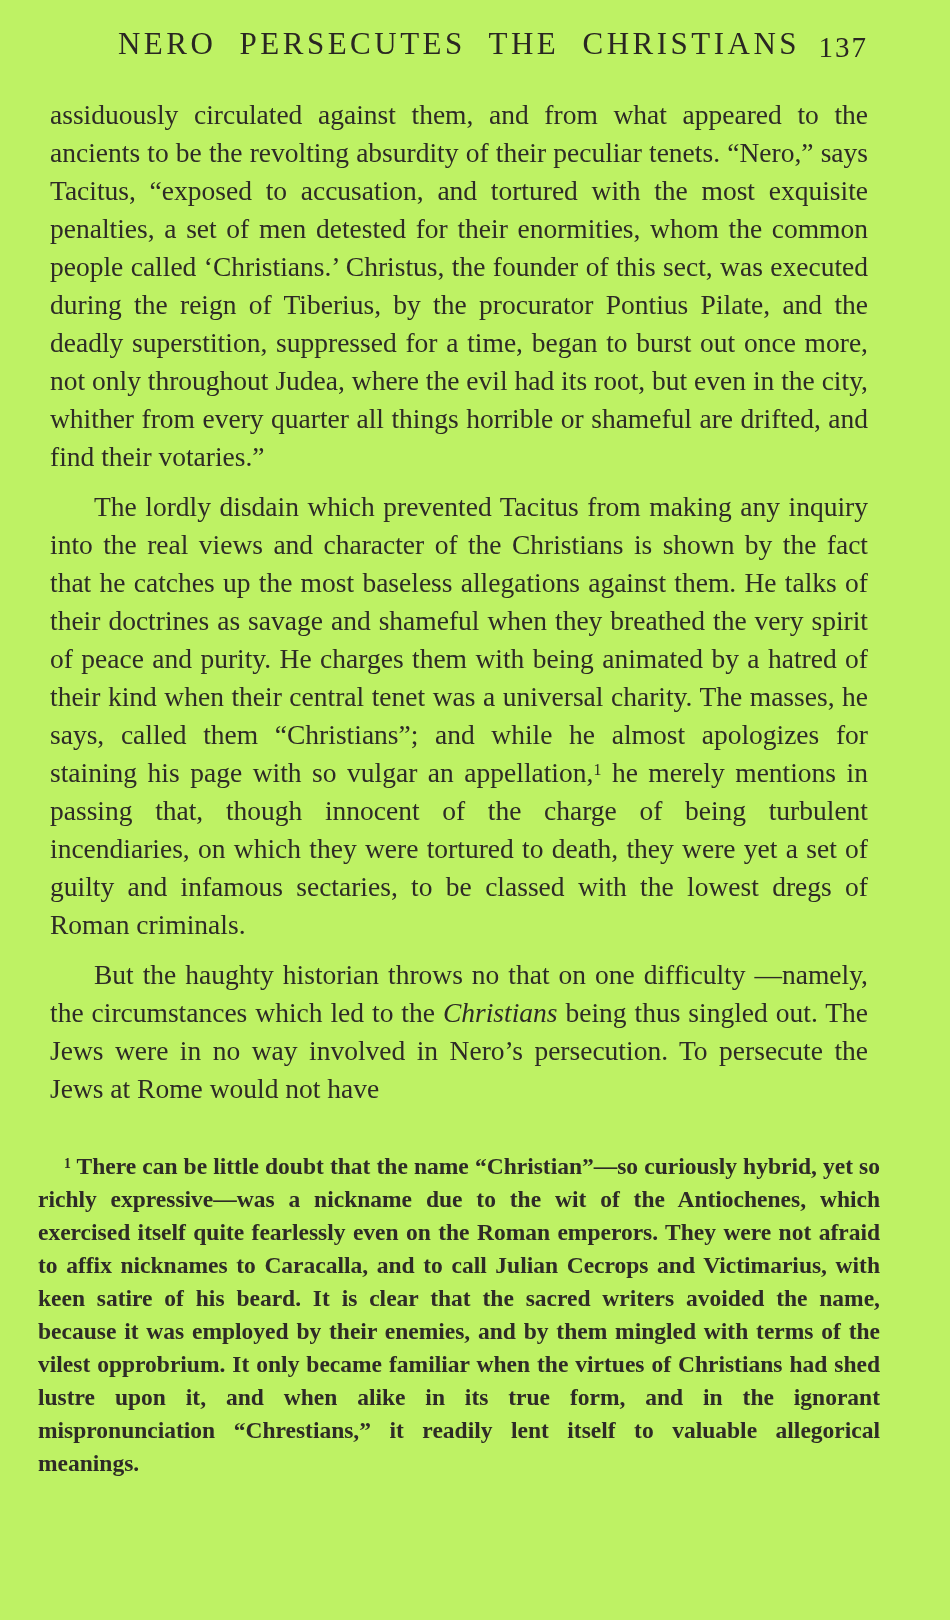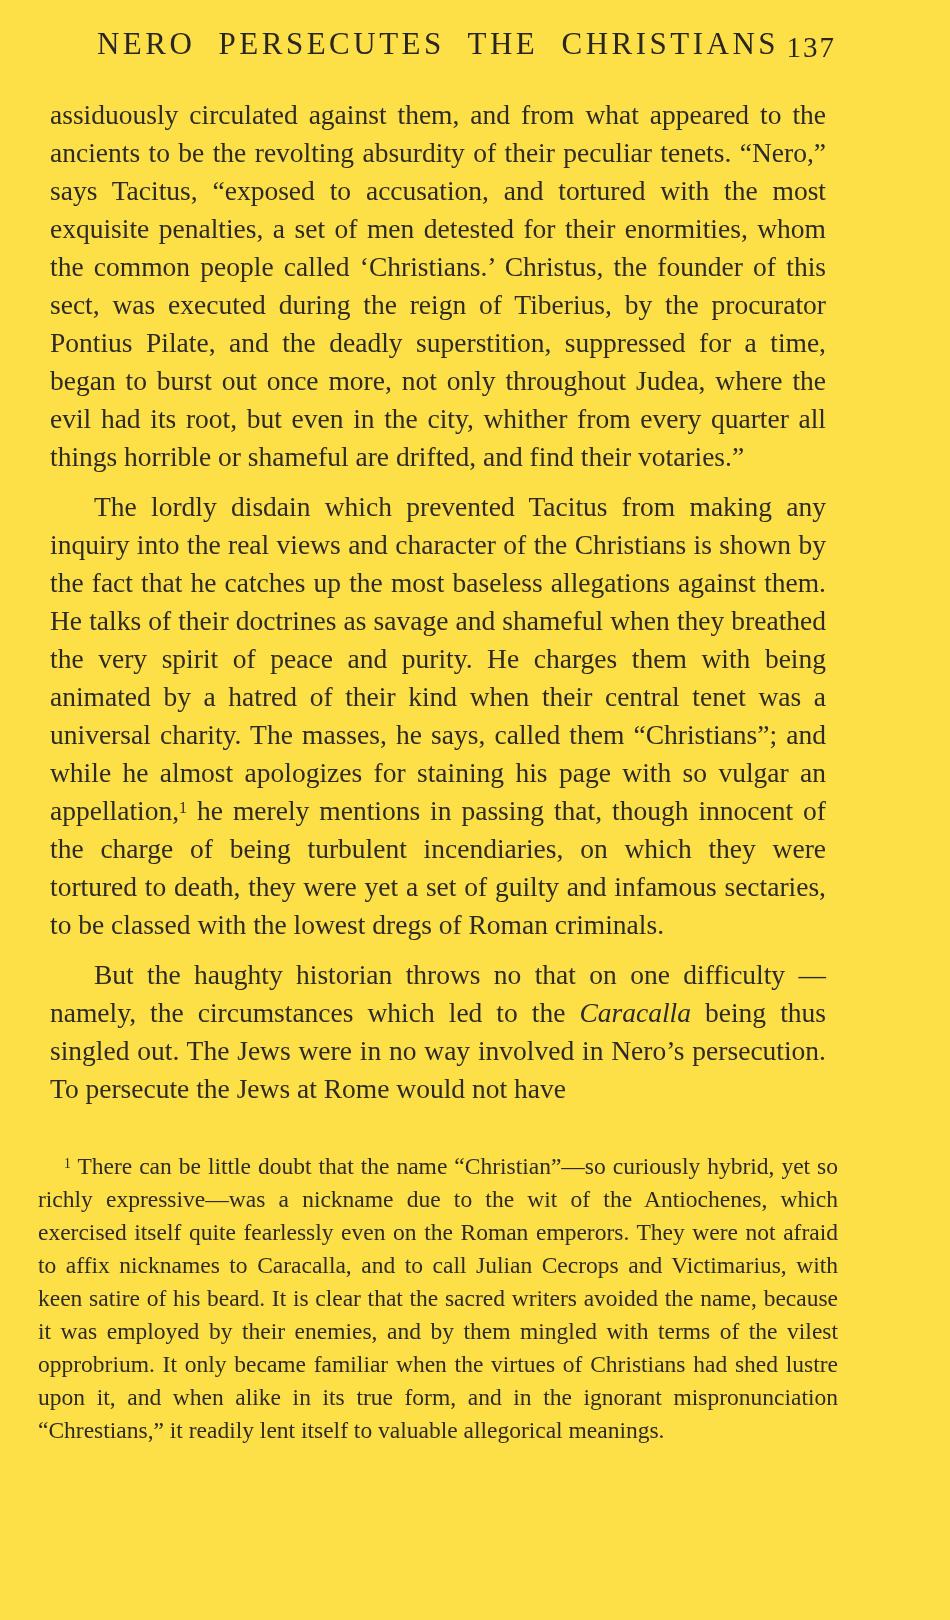--- a/index.html
+++ b/index.html
@@ -6,74 +6,75 @@
   html, body { margin: 0; padding: 0; }
   body {
     width: 950px; height: 1620px;
     background: #f4f2ec;
     color: #2e2b26;
     font-family: "Liberation Serif", "DejaVu Serif", serif;
     -webkit-font-smoothing: antialiased;
   }
   .page {
     width: 950px; height: 1620px;
-    padding: 26px 112px 0 38px;
+    padding: 26px 70px 0 38px;
     overflow: hidden;
-    background: #fde047;
+    background: #bef264;
   }
   .page-header {
     position: relative;
     height: 46px;
     margin-bottom: 24px;
   }
   .running-title {
     display: block;
     text-align: center;
     font-size: 31px;
     letter-spacing: 3.5px;
     word-spacing: 12px;
     color: #2a2722;
     white-space: nowrap;
   }
   .page-number {
     position: absolute;
-    right: 2px; top: 5px;
+    right: 12px; top: 5px;
     font-size: 29px;
     letter-spacing: 2px;
     color: #2a2722;
   }
   .body-text p.para {
     margin: 12px;
     font-size: 27.5px;
     line-height: 38px;
     text-align: justify;
   }
   .para.indent { text-indent: 44px; }
   .footnote { margin-top: 42px; }
   .fn-para {
     margin: 0;
     font-size: 23.5px;
     line-height: 33px;
     text-align: justify;
+    font-weight: bold;
   }
   .fn-para.indent { text-indent: 26px; }
   sup { font-size: 0.58em; line-height: 0; vertical-align: 0.45em; }
   .it { font-style: italic; }
 </style>
 </head>
 <body>
 
 <div class="page">
   <header class="page-header">
     <span class="running-title">NERO PERSECUTES THE CHRISTIANS</span>
     <span class="page-number">137</span>
   </header>
 
   <main class="body-text">
       <p class="para"><span>assiduously circulated against them, and from what appeared to the ancients to be the revolting absurdity of their peculiar tenets. “Nero,” says Tacitus, “exposed to accusation, and tortured with the most exquisite penalties, a set of men detested for their enormities, whom the common people called ‘Christians.’ Christus, the founder of this sect, was executed during the reign of Tiberius, by the procurator Pontius Pilate, and the deadly superstition, suppressed for a time, began to burst out once more, not only throughout Judea, where the evil had its root, but even in the city, whither from every quarter all things horrible or shameful are drifted, and find their votaries.”</span></p>
       <p class="para indent"><span>The lordly disdain which prevented Tacitus from making any inquiry into the real views and character of the Christians is shown by the fact that he catches up the most baseless allegations against them. He talks of their doctrines as savage and shameful when they breathed the very spirit of peace and purity. He charges them with being animated by a hatred of their kind when their central tenet was a universal charity. The masses, he says, called them “Christians”; and while he almost apologizes for staining his page with so vulgar an appellation,</span><sup>1</sup><span> he merely mentions in passing that, though innocent of the charge of being turbulent incendiaries, on which they were tortured to death, they were yet a set of guilty and infamous sectaries, to be classed with the lowest dregs of Roman criminals.</span></p>
-      <p class="para indent"><span>But the haughty historian throws no that on one difficulty —namely, the circumstances which led to the </span><span class="it">Caracalla</span><span> being thus singled out. The Jews were in no way involved in Nero’s persecution. To persecute the Jews at Rome would not have</span></p>
+      <p class="para indent"><span>But the haughty historian throws no that on one difficulty —namely, the circumstances which led to the </span><span class="it">Christians</span><span> being thus singled out. The Jews were in no way involved in Nero’s persecution. To persecute the Jews at Rome would not have</span></p>
     </main>
 
   <section class="footnote">
       <p class="fn-para indent"><sup>1</sup><span> There can be little doubt that the name “Christian”—so curiously hybrid, yet so richly expressive—was a nickname due to the wit of the Antiochenes, which exercised itself quite fearlessly even on the Roman emperors. They were not afraid to affix nicknames to Caracalla, and to call Julian Cecrops and Victimarius, with keen satire of his beard. It is clear that the sacred writers avoided the name, because it was employed by their enemies, and by them mingled with terms of the vilest opprobrium. It only became familiar when the virtues of Christians had shed lustre upon it, and when alike in its true form, and in the ignorant mispronunciation “Chrestians,” it readily lent itself to valuable allegorical meanings.</span></p>
     </section>
 </div>
 
 </body></html>

